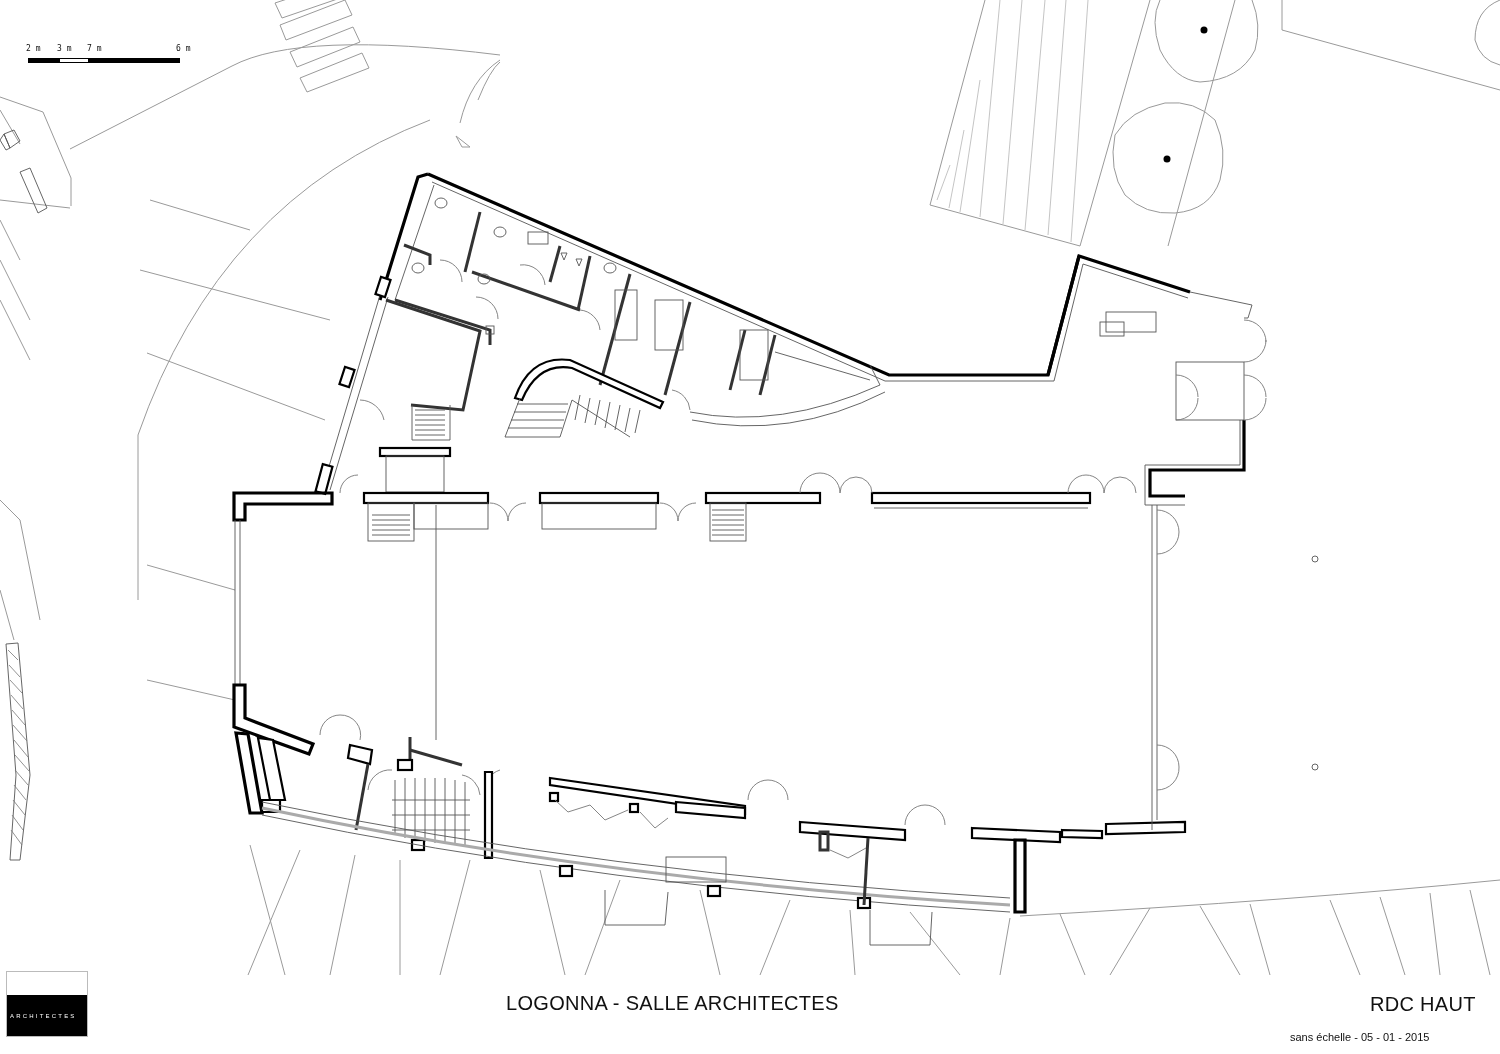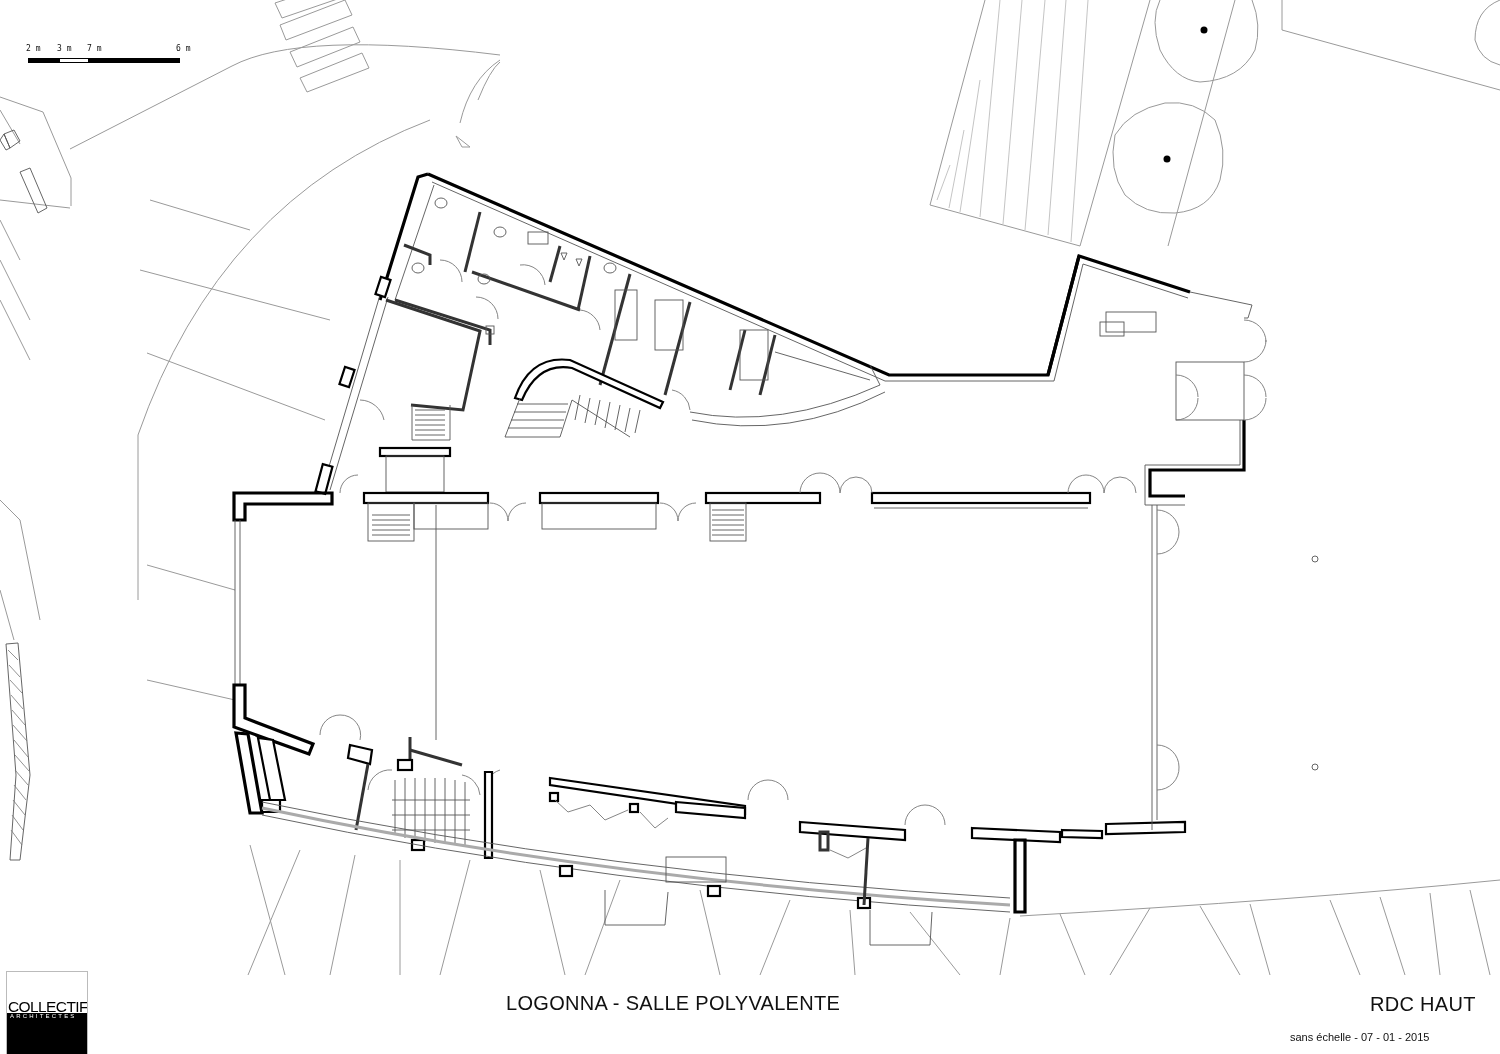--- a/index.html
+++ b/index.html
@@ -16,21 +16,21 @@
     .tree-canopy { fill: none; stroke: #999; stroke-width: 1; }
     .tree-trunk { fill: #000; }
     .hatch { fill: none; stroke: #777; stroke-width: 0.8; }
 
     .scale-bar { position: absolute; left: 26px; top: 44px; width: 156px; height: 24px; }
     .scale-label { position: absolute; top: 0; font-family: "DejaVu Sans Mono", monospace; font-size: 8px; color: #111; white-space: nowrap; }
     .scale-track { position: absolute; top: 14px; left: 2px; height: 5px; }
     .seg-black { position: absolute; top: 0; height: 5px; background: #000; }
     .seg-white { position: absolute; top: 0; height: 3px; border: 1px solid #000; background: #fff; }
 
-    .logo { position: absolute; left: 6px; top: 971px; width: 82px; height: 84px; border: 1px solid #bbb; box-sizing: border-box; background: #fff; overflow: hidden; }
+    .logo { position: absolute; left: 6px; top: 971px; width: 82px; height: 66px; border: 1px solid #bbb; box-sizing: border-box; background: #fff; overflow: hidden; }
     .logo-bottom { position: absolute; left: 0; right: 0; bottom: 0; height: 41px; background: #000; }
     .logo-main { position: absolute; left: 1px; top: 27px; font-size: 15.5px; letter-spacing: -0.6px; color: #000; font-family: "Liberation Sans", sans-serif; line-height: 1; }
     .logo-sub { position: absolute; left: 3px; top: 41px; font-size: 6px; letter-spacing: 2.2px; color: #fff; font-family: "Liberation Sans", sans-serif; line-height: 1; }
 
     .project-title { position: absolute; left: 506px; top: 992px; font-size: 20px; color: #111; letter-spacing: 0.3px; white-space: nowrap; }
     .sheet-title { position: absolute; left: 1350px; top: 993px; font-size: 20px; color: #111; letter-spacing: 0.3px; white-space: nowrap; margin-left: 20px; }
     .sheet-meta { position: absolute; left: 1290px; top: 1031px; font-size: 11px; color: #111; white-space: nowrap; }
   </style>
 </head>
 <body>
@@ -279,15 +279,15 @@
     <div class="seg-black" style="left:61px;width:91px;"></div>
   </div>
 </div>
 
 <div class="logo">
   <div class="logo-bottom"></div>
   <span class="logo-main">COLLECTIF</span>
   <span class="logo-sub">ARCHITECTES</span>
 </div>
 
-<div class="project-title">LOGONNA - SALLE POLYVALENTE</div>
+<div class="project-title">LOGONNA - SALLE ARCHITECTES</div>
 <div class="sheet-title">RDC HAUT</div>
-<div class="sheet-meta">sans échelle - 07 - 01 - 2015</div>
+<div class="sheet-meta">sans échelle - 05 - 01 - 2015</div>
 
 </body></html>

